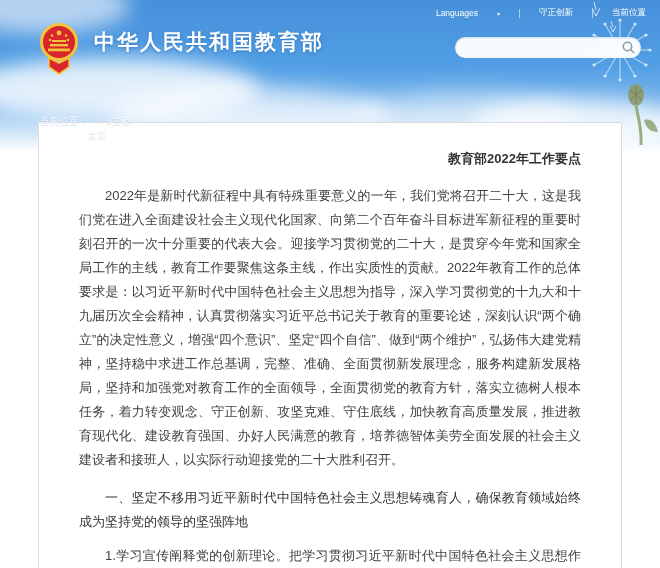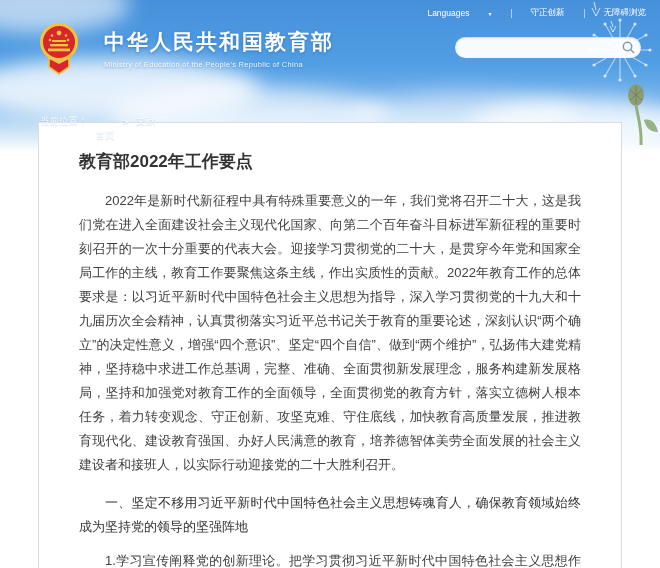--- a/index.html
+++ b/index.html
@@ -25,21 +25,21 @@
     position:absolute; top:7px; right:14px; z-index:5;
     display:flex; align-items:center; gap:19px;
     font-size:8.5px; color:#fff;
   }
   .toplinks a { color:#fff; text-decoration:none; cursor:pointer; }
   .caret { font-size:6px; opacity:.9; }
   .tl-div { width:1px; height:9px; background:rgba(255,255,255,.55); }
 
   
   .brand { position:absolute; left:38px; top:22px; z-index:5; display:flex; align-items:flex-start; cursor:pointer; }
-  .brand-text { margin-left:24px; padding-top:6px; }
+  .brand-text { margin-left:14px; padding-top:6px; }
   .site-title {
     font-size:21px; font-weight:bold; color:#fff; letter-spacing:2px;
     text-shadow:0 1px 3px rgba(20,80,150,.45);
   }
   .site-sub {
     margin-top:4px; font-size:7.5px; color:rgba(255,255,255,.88); letter-spacing:.3px;
     text-shadow:0 1px 2px rgba(20,80,150,.35);
   }
 
   
@@ -52,31 +52,31 @@
   .search input {
     flex:1; border:none; outline:none; background:transparent;
     font-size:10px; color:#333; height:100%;
   }
   .search button { border:none; background:transparent; cursor:pointer; display:flex; align-items:center; padding:0; }
 
   
   .breadcrumb {
     position:absolute; left:40px; top:100px; z-index:5;
     font-size:9.5px; color:#fff; text-shadow:0 1px 1px rgba(60,110,170,.3);
-    display:flex; gap:8px; align-items:center;
+    display:flex; gap:0; align-items:center;
   }
   .breadcrumb a { color:#fff; text-decoration:none; cursor:pointer;margin-top:29px; }
 
   
   .card {
     position:absolute; left:38px; top:122px; width:584px; height:460px; z-index:4;
     background:#fff; border:1px solid #d8dce1; padding:0 40px;
   }
   .art-title {
-    text-align:left; font-size:17px; font-weight:bold; color:#333;
+    text-align:right; font-size:13px; font-weight:bold; color:#333;
     margin:27px 0 16px;
   }
   .para {
     font-size:13px; line-height:24px; color:#404040;
     text-indent:2em; text-align:justify; margin-bottom:9px;
   }
   .para.bold { font-weight:normal; color:#333; margin:14px 0 10px; }
 </style>
 </head>
 <body>
@@ -130,39 +130,38 @@
     <path d="M64,120 C72,118 76,124 78,132 C70,132 66,128 64,120 Z" fill="#8aa673" opacity="0.85"></path>
   </svg>
 </div>
 
 <div class="toplinks">
   <a>Languages</a>
   <span class="caret">▾</span>
   <span class="tl-div"></span>
   <a>守正创新</a>
   <span class="tl-div"></span>
-  <a>无障碍浏览</a>
+  <a>当前位置</a>
 </div>
 
 <div class="brand">
   <svg width="42" height="56" viewBox="0 0 42 56">
     <circle cx="21" cy="20" r="17.5" fill="#d7262c" stroke="#f2c33c" stroke-width="3"></circle>
     <circle cx="21" cy="11" r="2.4" fill="#f2c33c"></circle>
     <circle cx="14" cy="13.5" r="1.3" fill="#f2c33c"></circle>
       <circle cx="28" cy="13.5" r="1.3" fill="#f2c33c"></circle>
     <circle cx="12" cy="18" r="1.3" fill="#f2c33c"></circle>
       <circle cx="30" cy="18" r="1.3" fill="#f2c33c"></circle>
     <rect x="14" y="18" width="14" height="2" fill="#f2c33c"></rect>
     <rect x="12" y="22" width="18" height="2.4" fill="#f2c33c"></rect>
     <rect x="10" y="26.5" width="22" height="2.8" fill="#f2c33c"></rect>
     <path d="M11,36 L21,41 L31,36 L31,45 L21,52 L11,45 Z" fill="#d7262c" stroke="#f2c33c" stroke-width="1.6"></path>
   </svg>
   <div class="brand-text">
     <div class="site-title">中华人民共和国教育部</div>
-    <div class="site-sub">Ministry of Education of the People's Republic of China</div>
   </div>
 </div>
 
 <div class="search">
   <input type="text" placeholder="" style="">
   <button>
     <svg width="13" height="13" viewBox="0 0 13 13">
       <circle cx="5.5" cy="5.5" r="4.2" fill="none" stroke="#8a9aa8" stroke-width="1.5"></circle>
       <line x1="8.8" y1="8.8" x2="12" y2="12" stroke="#8a9aa8" stroke-width="1.5"></line>
     </svg>

